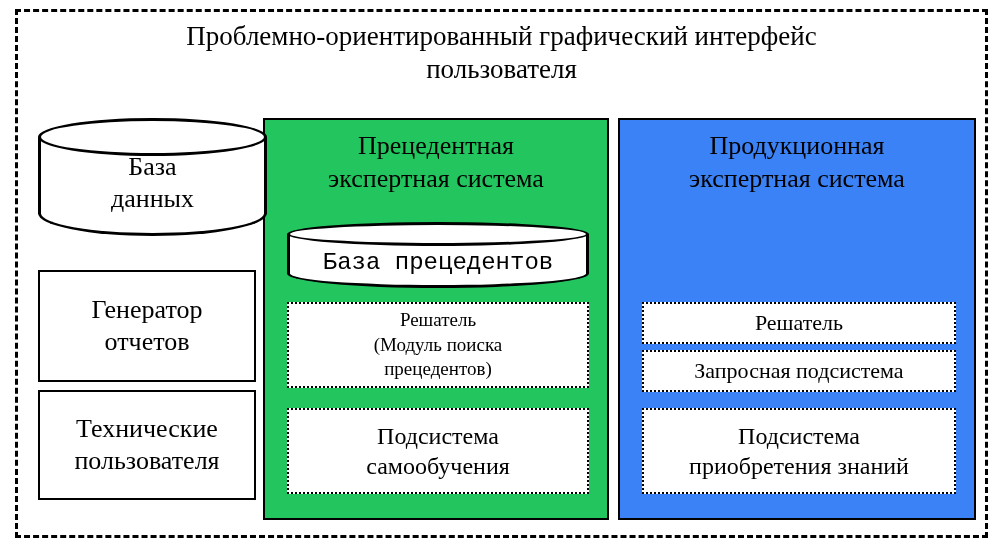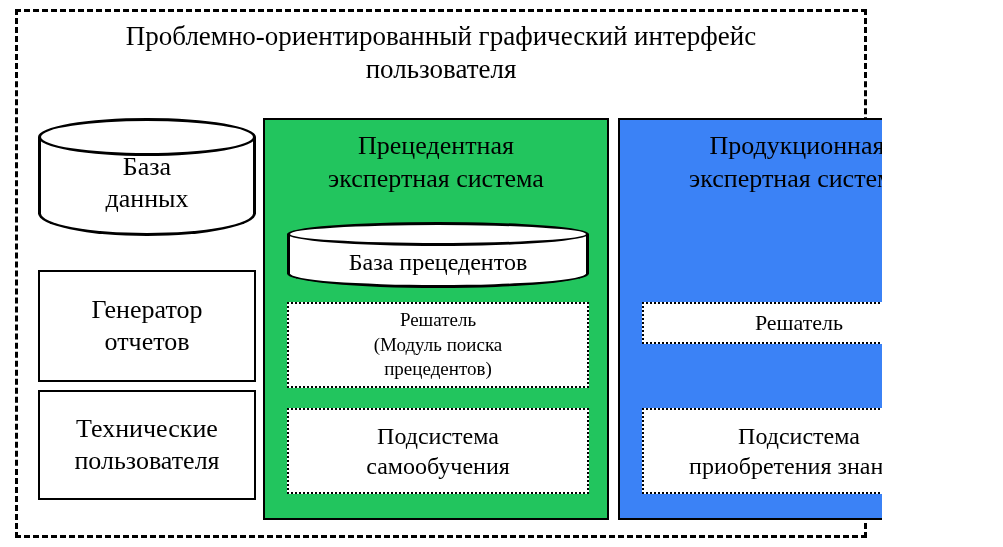--- a/index.html
+++ b/index.html
@@ -1,18 +1,18 @@
 <!DOCTYPE html>
 <html><head>
 <meta charset="utf-8">
 <style>
   html, body { margin: 0; padding: 0; background: #fff; }
   .stage {
     position: relative;
-    width: 882px;
+    width: 1003px;
     height: 547px;
     background: #ffffff;
     font-family: "Liberation Serif", "DejaVu Serif", serif;
     color: #000;
     overflow: hidden;
   }
   .pre { white-space: pre-line; }
 
   .outer-border {
     position: absolute;
@@ -35,21 +35,21 @@
     background: #fff;
     display: flex;
     align-items: center;
     justify-content: center;
     text-align: center;
   }
   .solid  { border: 2px solid  #000; }
   .dotted { border: 2px dotted #000; }
 
   
-  #db-cyl  { left: 38px; top: 118px; width: 218px; height: 118px; }
+  #db-cyl  { left: 38px; top: 118px; width: 218px; height: 118px; padding-left: 11px; }
   #gen-box { left: 38px; top: 258px; width: 218px; height: 112px; font-size: 26px; line-height: 1.25; margin-top: 12px; }
   #man-box { left: 38px; top: 390px; width: 218px; height: 110px; font-size: 26px; line-height: 1.25; }
 
   
   #case-box { position: absolute; left: 263px; top: 118px; width: 346px; height: 402px;
               border: 2px solid #000; box-sizing: border-box; background: #22c55e; }
   #prod-box { position: absolute; left: 618px; top: 118px; width: 358px; height: 402px;
               border: 2px solid #000; box-sizing: border-box; background: #3b82f6; }
   .col-title {
     position: absolute; left: 0; right: 0; top: 10px;
@@ -84,21 +84,21 @@
     text-align: center;
     z-index: 3;
   }
   .cyl-large { --eh: 38px; --bw: 3px; }
   .cyl-small { --eh: 24px; --bw: 3px; }
 
   #db-cyl .cyl-label { font-size: 26px; padding-top: 12px; line-height: 1.25; }
   .cyl-small .cyl-label { font-size: 24px; padding-top: 14px; }
 
   
-  #case-cyl    { left: 22px; top: 102px; width: 302px; height: 66px; }
+  #case-cyl    { left: 22px; top: 102px; width: 302px; height: 66px; font-family: Liberation Mono, monospace; }
   #case-solver { left: 22px; top: 182px; width: 302px; height: 86px; font-size: 19px; line-height: 1.3; }
   #case-learn  { left: 22px; top: 288px; width: 302px; height: 86px; font-size: 24px; line-height: 1.25; }
 
   
   #prod-cyl    { left: 22px; top: 102px; width: 314px; height: 66px; }
   #prod-solver { left: 22px; top: 182px; width: 314px; height: 42px; font-size: 22px; }
   #prod-query  { left: 22px; top: 230px; width: 314px; height: 42px; font-size: 22px; }
   #prod-acq    { left: 22px; top: 288px; width: 314px; height: 86px; font-size: 24px; line-height: 1.25; }
 </style>
 </head>
@@ -142,18 +142,19 @@
 самообучения</div>
   </div>
 
   <div id="prod-box">
     <div class="col-title pre">Продукционная
 экспертная система</div>
 
 
     <div class="box dotted pre" id="prod-solver">Решатель</div>
 
+    <div class="box dotted pre" id="prod-query">Запросная подсистема</div>
 
     <div class="box dotted pre" id="prod-acq">Подсистема
 приобретения знаний</div>
   </div>
 
 </div>
 
 </body></html>

